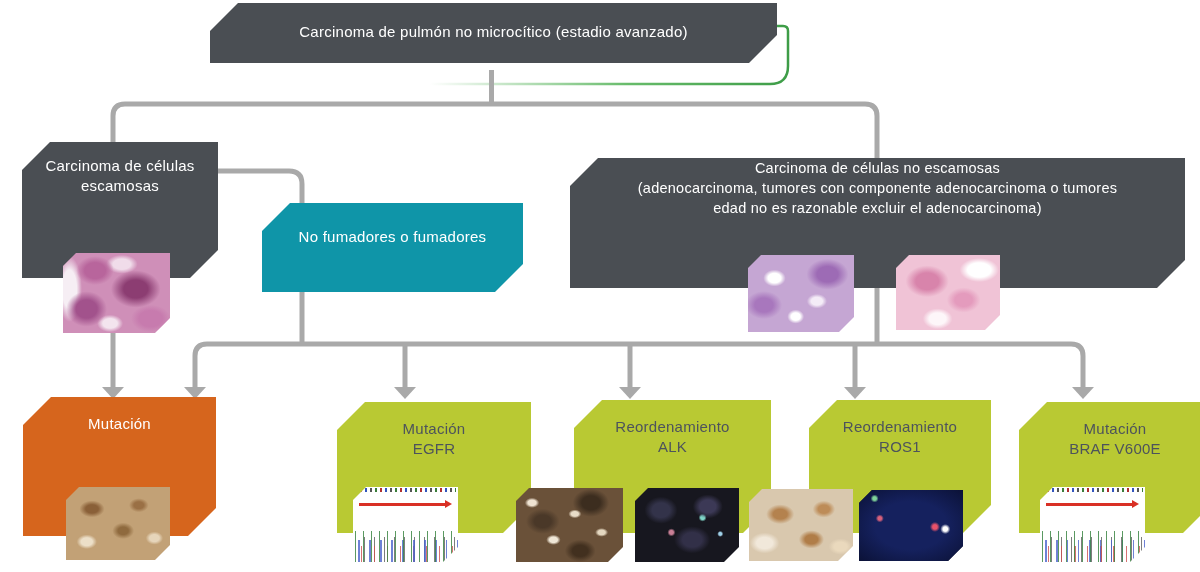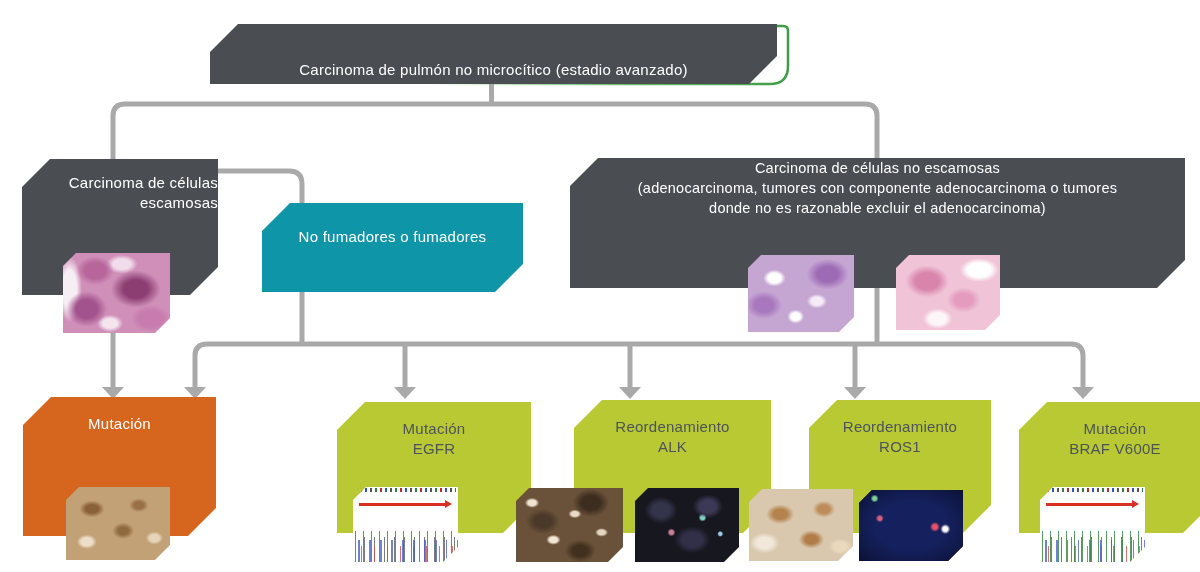--- a/index.html
+++ b/index.html
@@ -17,22 +17,22 @@
     position:absolute;z-index:1;box-sizing:border-box;text-align:center;
     font-size:15px;line-height:20px;letter-spacing:.25px;font-weight:500;
     clip-path:polygon(28px 0,100% 0,100% calc(100% - 28px),calc(100% - 28px) 100%,0 100%,0 28px);
   }
   .box .ln{display:block;}
   .dark{background:var(--dark,#4a4e53);color:#fff;}
   .teal{background:var(--teal,#0f95a8);color:#fff;text-align:center;}
   .orange{background:var(--orange,#d6651d);color:#fff;}
   .green{background:var(--green,#b9c933);color:var(--ink,#4d535c);margin-left:31px;}
 
-  #root-box{left:210px;top:24px;width:567px;height:60px;padding-top:36px;}
-  #squamous-box{left:22px;top:159px;width:196px;height:136px;padding-top:14px;text-align:right;}
+  #root-box{left:210px;top:3px;width:567px;height:60px;padding-top:19px;}
+  #squamous-box{left:22px;top:142px;width:196px;height:136px;padding-top:14px;}
   #smoker-box{left:262px;top:203px;width:261px;height:89px;padding-top:24px;}
   #nonsquamous-box{left:570px;top:158px;width:615px;height:130px;font-size:14.5px;}
   .bm-box{top:400px;height:133px;padding-top:17px;}
   #pdl1-box{left:23px;top:397px;width:193px;height:139px;}
   #egfr-box{left:306px;top:402px;width:194px;height:131px;}
   #alk-box{left:543px;width:197px;}
   #ros1-box{left:778px;width:182px;}
   #braf-box{left:988px;top:402px;width:192px;height:131px;}
 
   .himg{
@@ -170,21 +170,21 @@
     <span class="ln">escamosas</span>
   </div>
 
   <div class="box teal" id="smoker-box">
     <span class="ln">No fumadores o fumadores</span>
   </div>
 
   <div class="box dark" id="nonsquamous-box">
     <span class="ln">Carcinoma de células no escamosas</span>
     <span class="ln">(adenocarcinoma, tumores con componente adenocarcinoma o tumores</span>
-    <span class="ln">donde no es razonable excluir el adenocarcinoma)</span>
+    <span class="ln">edad no es razonable excluir el adenocarcinoma)</span>
   </div>
 
   <div class="box orange bm-box" id="pdl1-box">
     <span class="ln">Mutación</span>
   </div>
 
   <div class="box green bm-box" id="egfr-box">
     <span class="ln">Mutación</span>
     <span class="ln">EGFR</span>
   </div>

